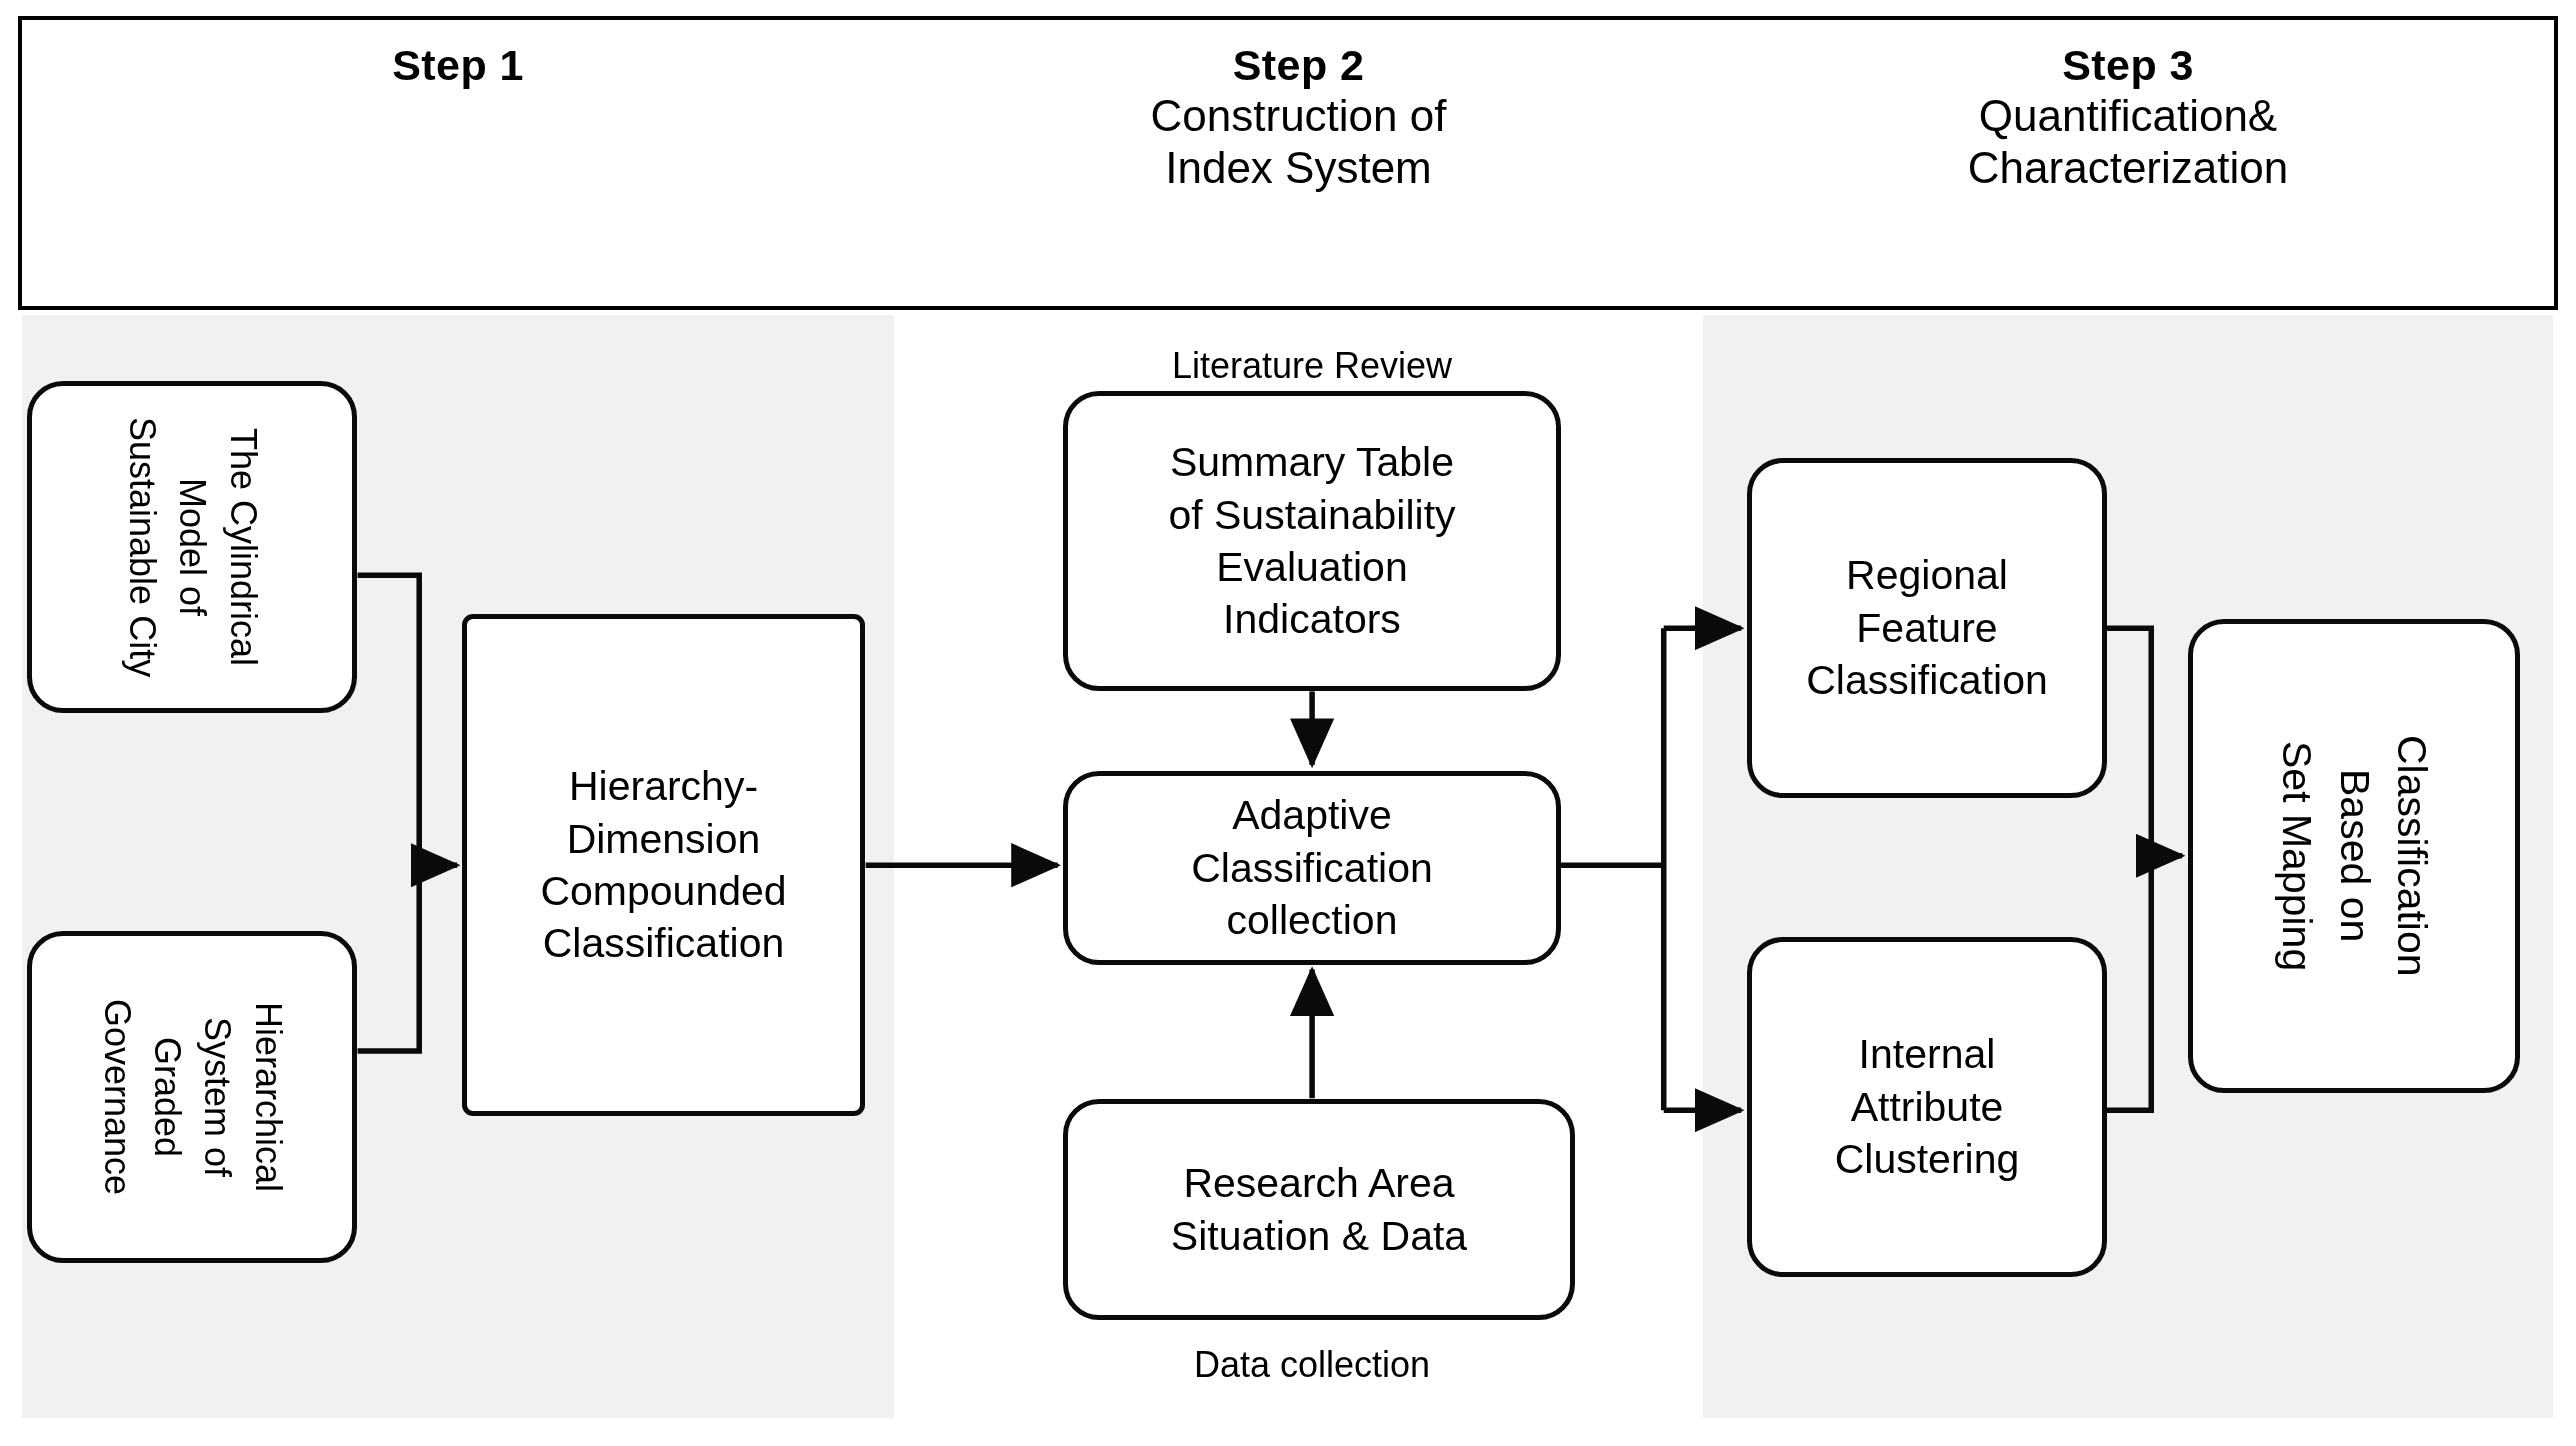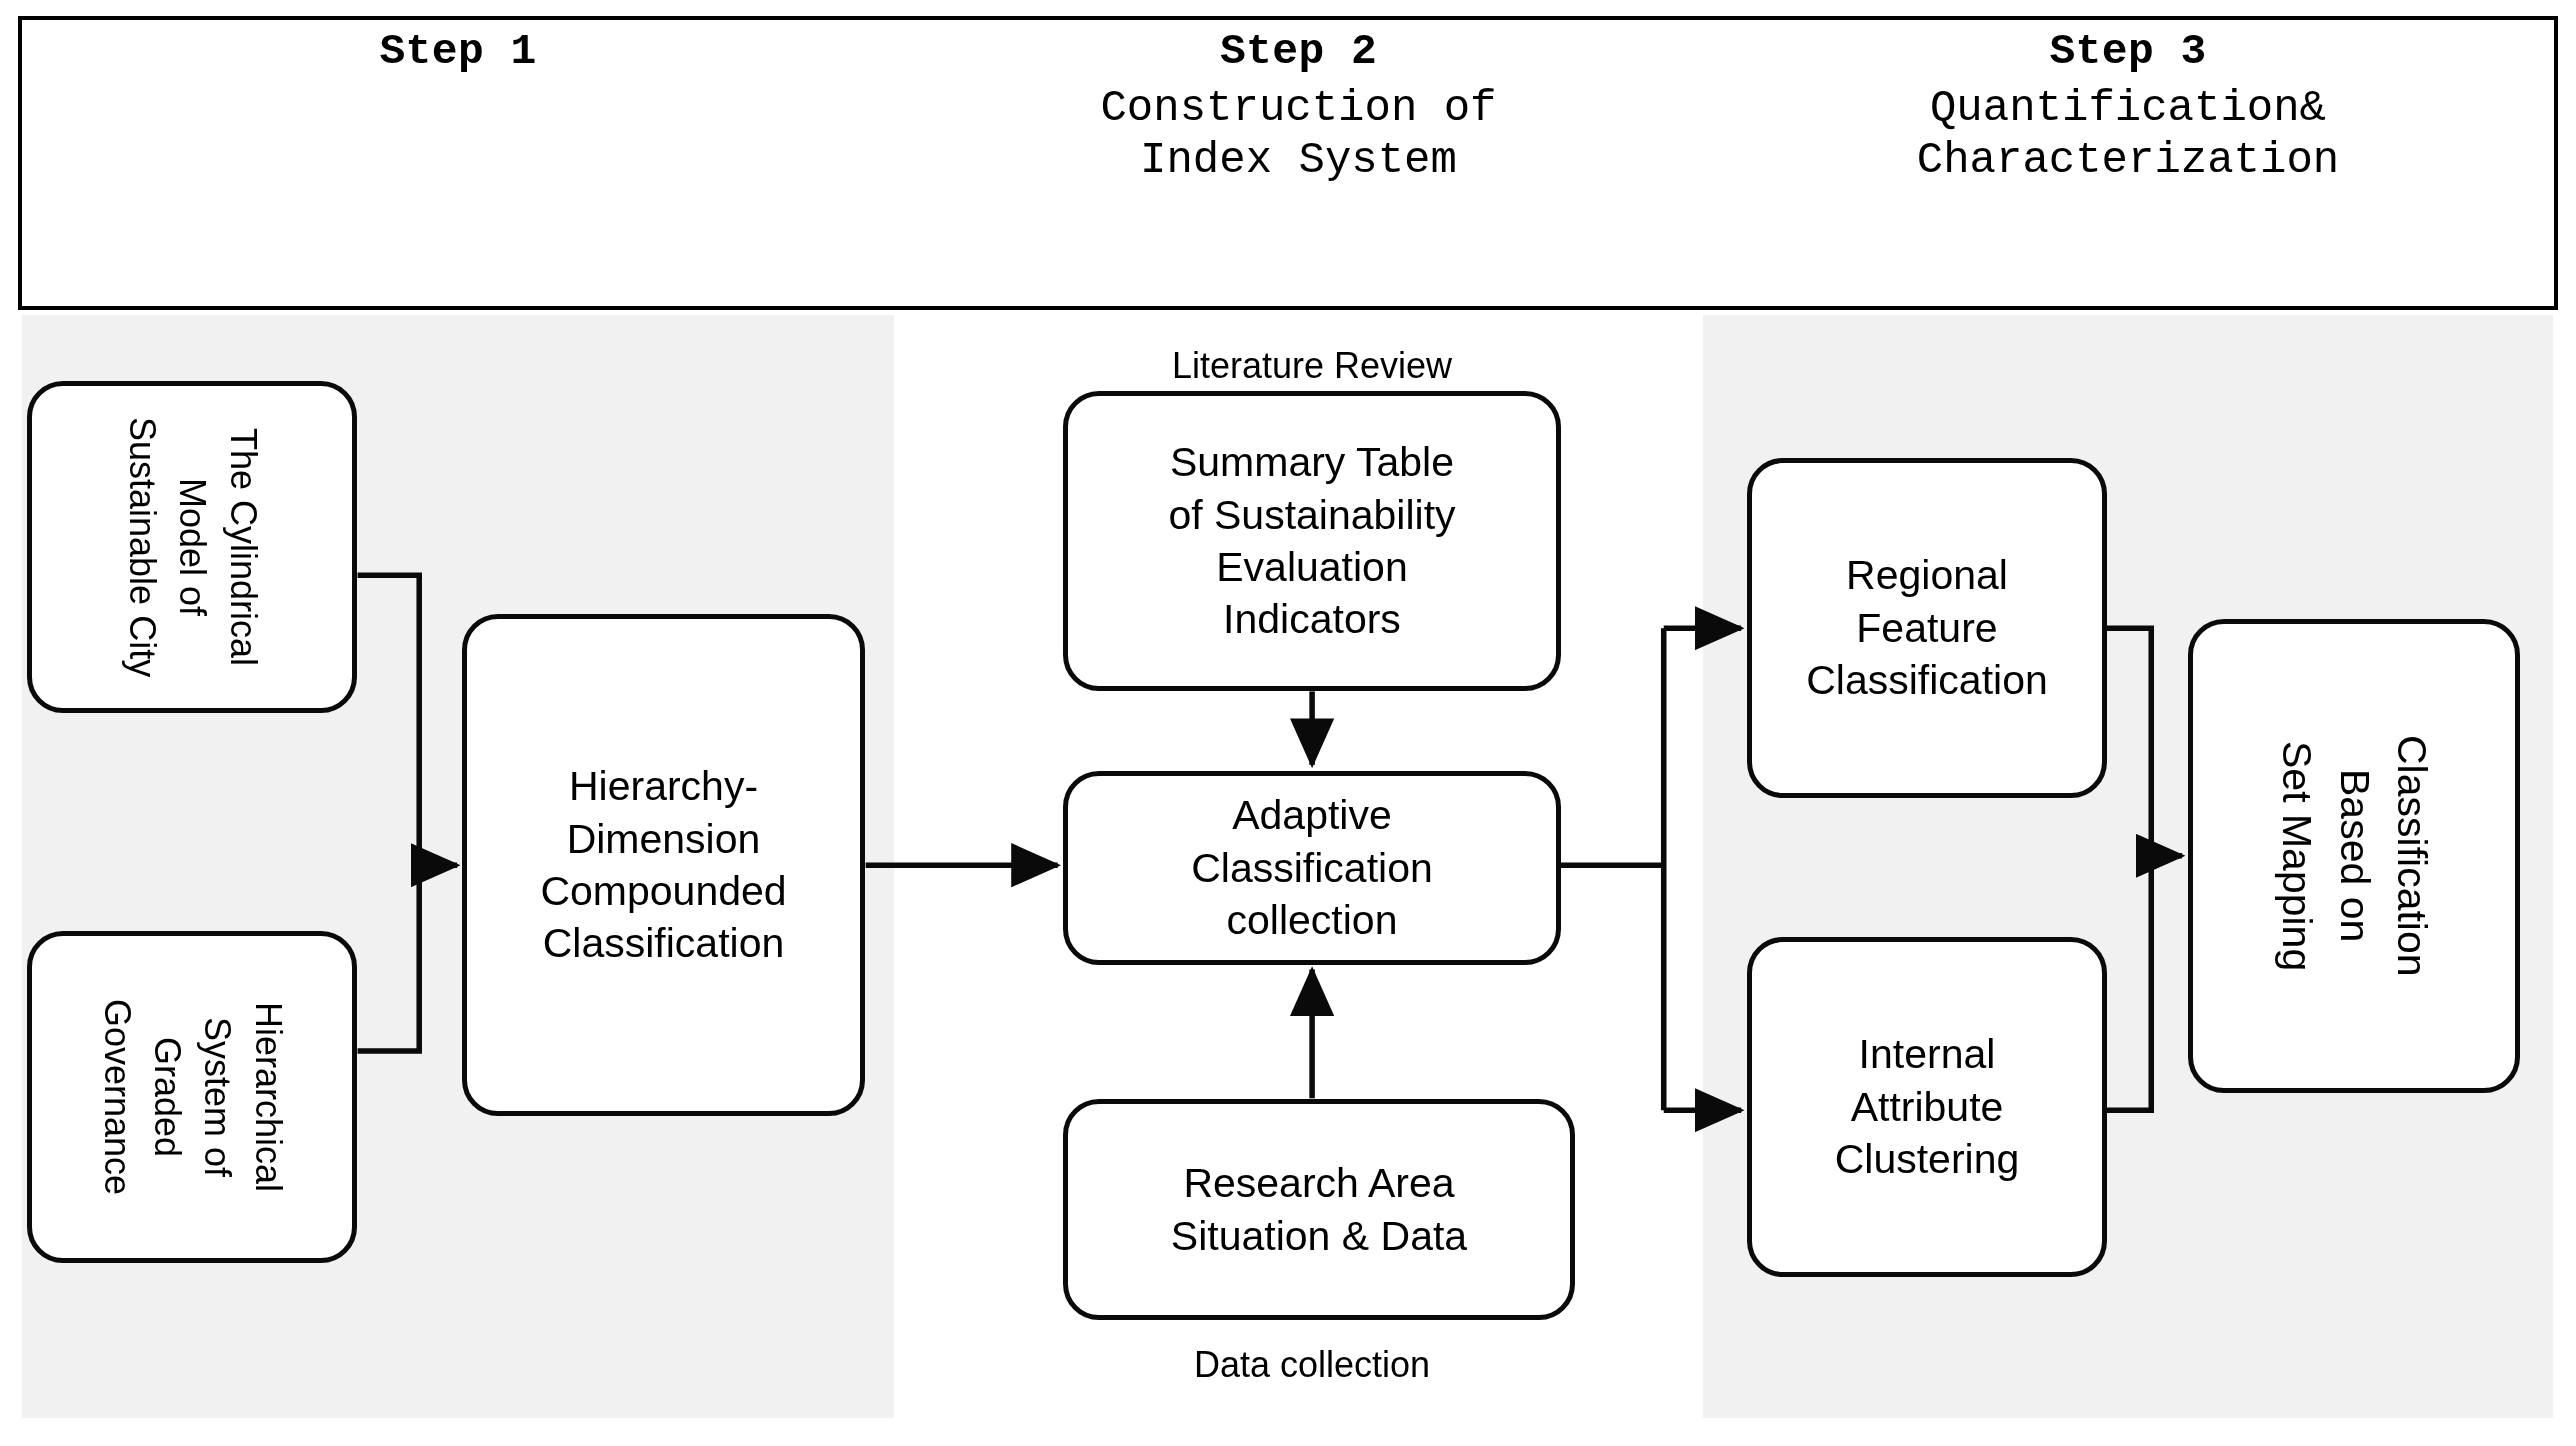--- a/index.html
+++ b/index.html
@@ -28,27 +28,26 @@
     background: #ffffff;
   }
   .step-header {
     position: absolute;
     top: 0;
     height: 100%;
     display: flex;
     flex-direction: column;
     align-items: center;
     justify-content: flex-start;
-    padding-top: 7px;
+    padding-top: 20px;
     box-sizing: border-box;
-    font-family: Liberation Mono, monospace;
+    font-family: Liberation Sans, sans-serif;
     color: #000000;
     text-align: center;
     line-height: 1.17;
-    gap: 6px;
   }
   .step-title {
     font-weight: bold;
     font-size: 43px;
     letter-spacing: 0.4px;
   }
   .step-sub {
     font-weight: normal;
     font-size: 44px;
   }
@@ -85,21 +84,21 @@
   .node.rot .txt {
     writing-mode: vertical-rl;
     text-orientation: mixed;
     white-space: pre-line;
     line-height: 1.4;
   }
 
   
   #node-cylindrical  { left: 27px;   top: 381px;  width: 330px; height: 332px;  font-size: 36px; }
   #node-hierarchical { left: 27px;   top: 931px; width: 330px; height: 332px;  font-size: 36px; }
-  #node-hdcc         { left: 462px;  top: 614px;  width: 403px; height: 502px;  font-size: 41px; }
+  #node-hdcc         { left: 462px;  top: 614px;  width: 403px; height: 502px;  font-size: 41px; border-radius: 11px; }
 
   #node-summary      { left: 1063px; top: 391px;  width: 498px; height: 300px;  font-size: 41px; }
   #node-adaptive     { left: 1063px; top: 771px;  width: 498px; height: 194px;  font-size: 41px; }
   #node-research     { left: 1063px; top: 1099px; width: 512px; height: 221px;  font-size: 41px; }
 
   #node-regional     { left: 1747px; top: 458px;  width: 360px; height: 340px;  font-size: 41px; }
   #node-internal     { left: 1747px; top: 937px; width: 360px; height: 340px;  font-size: 41px; }
   #node-setmapping   { left: 2188px; top: 619px;  width: 332px; height: 474px;  font-size: 41px; }
 
   

